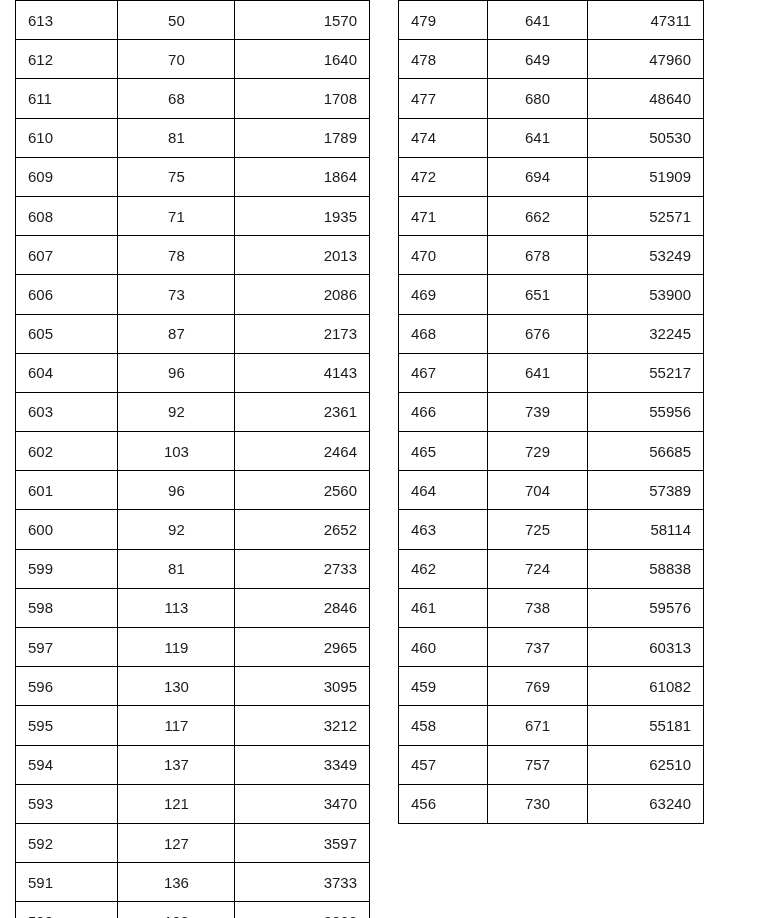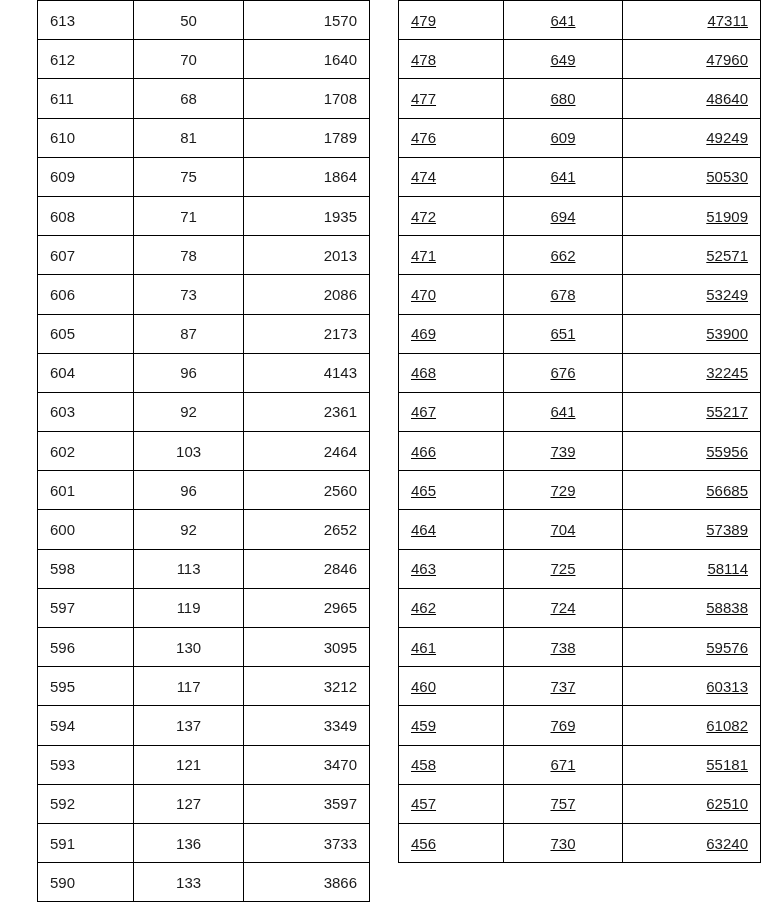--- a/index.html
+++ b/index.html
@@ -19,29 +19,28 @@
     height: 918px;
     display: flex;
     flex-direction: row;
     box-sizing: border-box;
   }
   .table-wrap {
     box-sizing: border-box;
   }
   .table-wrap.left {
     width: 370px;
-    padding-left: 37px;
+    padding-left: 15px;
   }
   .gutter {
     width: 28px;
     flex: 0 0 28px;
   }
   .table-wrap.right {
-    width: 363px;
-    text-decoration: underline;
+    width: 306px;
   }
   table.score-table {
     border-collapse: collapse;
     table-layout: fixed;
     width: 100%;
     border-spacing: 0;
   }
   table.score-table td {
     border: 1px solid #000000;
     height: 38.2px;
@@ -138,20 +137,25 @@
             <td class="col-score">601</td>
             <td class="col-count">96</td>
             <td class="col-cum">2560</td>
           </tr>
           <tr>
             <td class="col-score">600</td>
             <td class="col-count">92</td>
             <td class="col-cum">2652</td>
           </tr>
           <tr>
+            <td class="col-score">599</td>
+            <td class="col-count">81</td>
+            <td class="col-cum">2733</td>
+          </tr>
+          <tr>
             <td class="col-score">598</td>
             <td class="col-count">113</td>
             <td class="col-cum">2846</td>
           </tr>
           <tr>
             <td class="col-score">597</td>
             <td class="col-count">119</td>
             <td class="col-cum">2965</td>
           </tr>
           <tr>
@@ -207,25 +211,20 @@
             <td class="col-score">478</td>
             <td class="col-count">649</td>
             <td class="col-cum">47960</td>
           </tr>
           <tr>
             <td class="col-score">477</td>
             <td class="col-count">680</td>
             <td class="col-cum">48640</td>
           </tr>
           <tr>
-            <td class="col-score">476</td>
-            <td class="col-count">609</td>
-            <td class="col-cum">49249</td>
-          </tr>
-          <tr>
             <td class="col-score">474</td>
             <td class="col-count">641</td>
             <td class="col-cum">50530</td>
           </tr>
           <tr>
             <td class="col-score">472</td>
             <td class="col-count">694</td>
             <td class="col-cum">51909</td>
           </tr>
           <tr>

